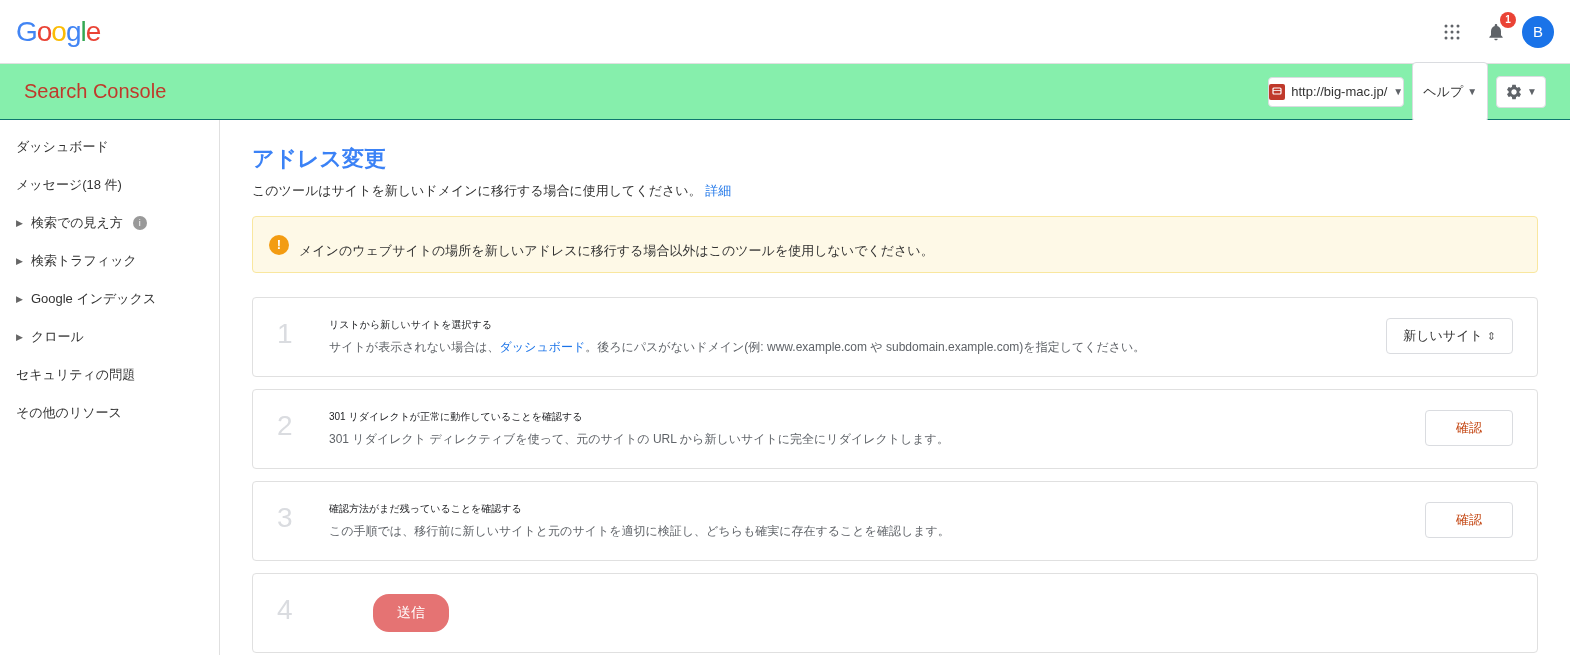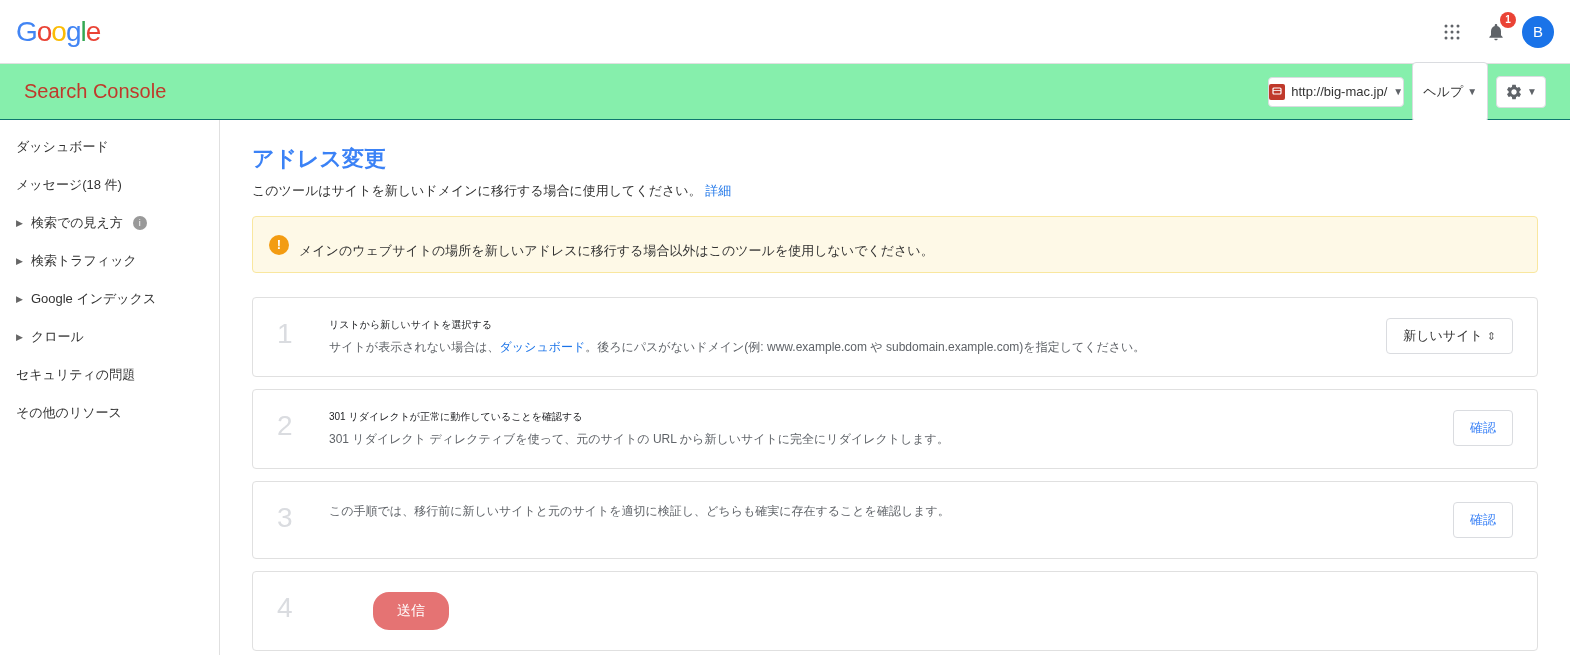--- a/index.html
+++ b/index.html
@@ -266,23 +266,23 @@
       font-size: 13px;
       color: #333;
       cursor: pointer;
       text-align: center;
     }
 
     .btn-confirm {
       background: #fff;
       border: 1px solid #dadce0;
       border-radius: 4px;
-      padding: 8px 16px;
-      font-size: 13px;
-      color: #3b82f6;
+      padding: 8px 30px;
+      font-size: 13px;
+      color: #c2410c;
       cursor: pointer;
     }
 
     .btn-submit {
       background: #e57373;
       border: none;
       border-radius: 16px;
       padding: 10px 24px;
       font-size: 14px;
       color: #fff;
@@ -428,20 +428,21 @@
         <div class="step-desc">301 リダイレクト ディレクティブを使って、元のサイトの URL から新しいサイトに完全にリダイレクトします。</div>
       </div>
       <div class="step-action">
         <button class="btn-confirm">確認</button>
       </div>
     </div>
 
     <div class="step-card">
       <div class="step-number">3</div>
       <div class="step-content">
+        <div class="step-title">確認方法がまだ残っていることを確認する</div>
         <div class="step-desc">この手順では、移行前に新しいサイトと元のサイトを適切に検証し、どちらも確実に存在することを確認します。</div>
       </div>
       <div class="step-action">
         <button class="btn-confirm">確認</button>
       </div>
     </div>
 
     <div class="step-card">
       <div class="step-number">4</div>
       <div class="step-action">

